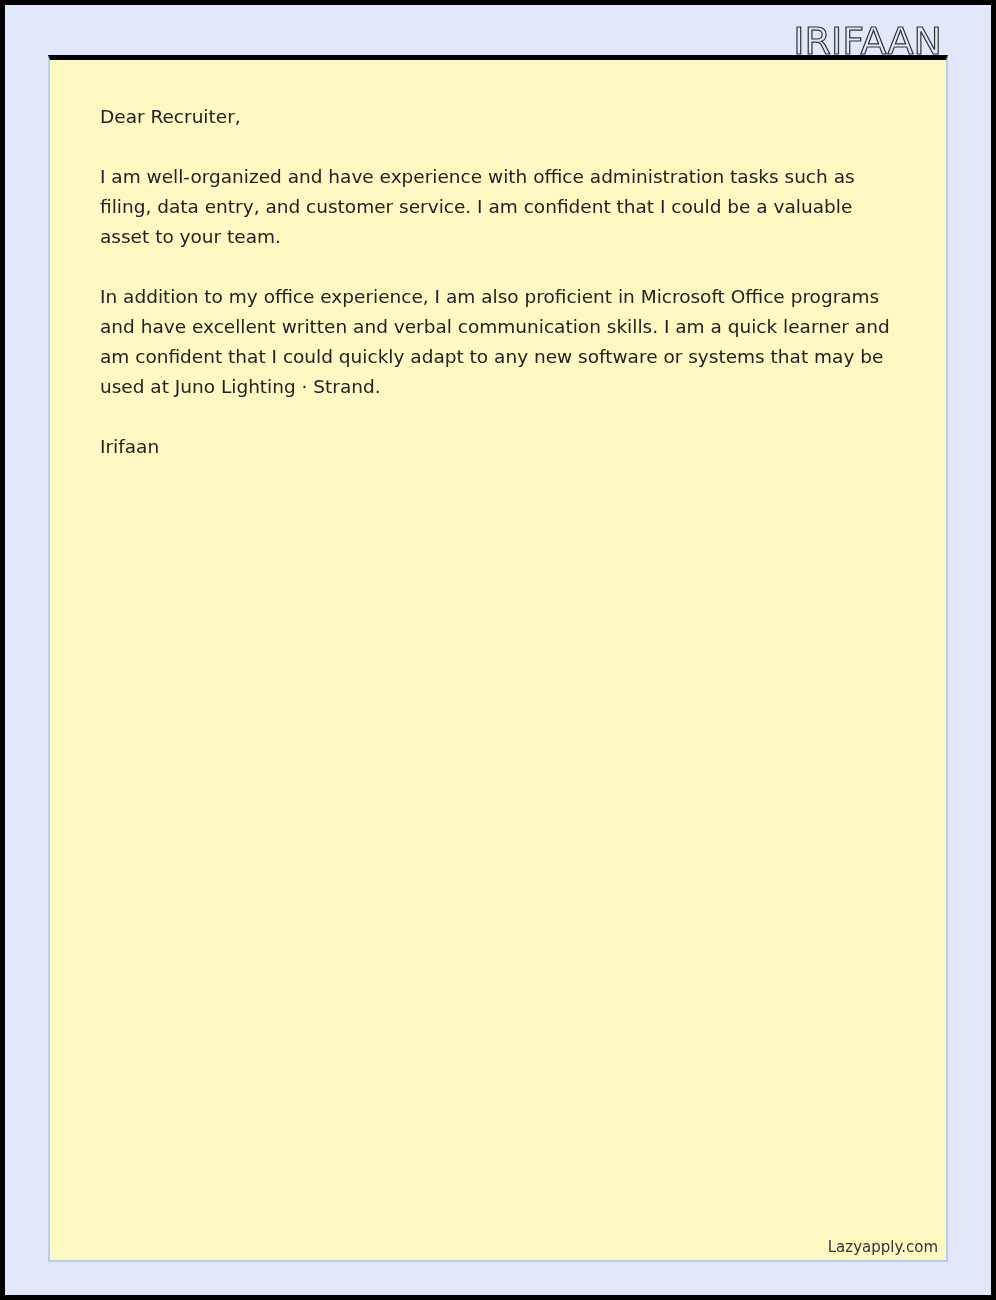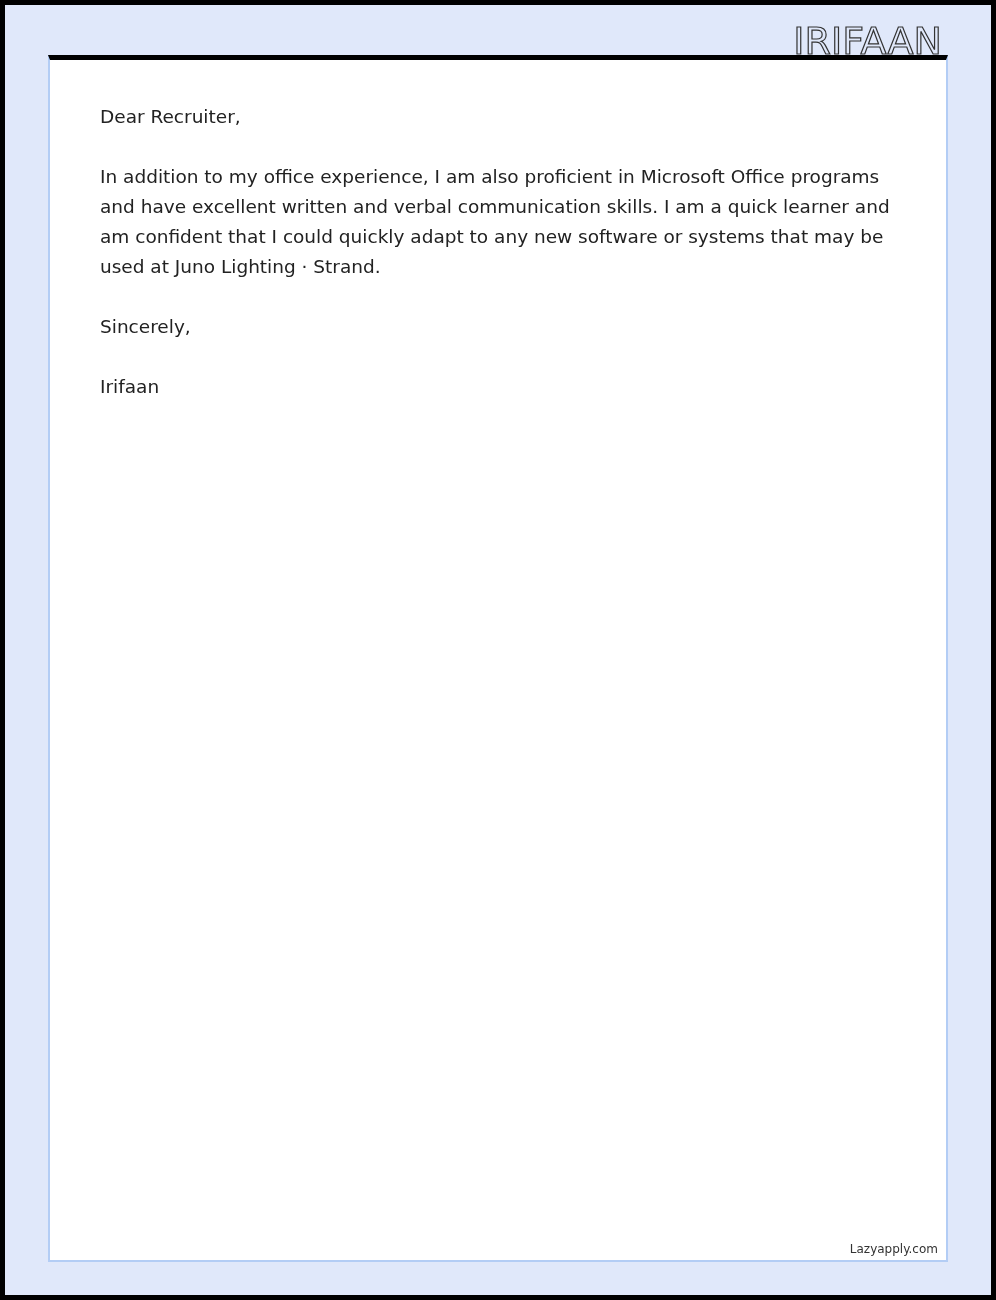--- a/index.html
+++ b/index.html
@@ -12,43 +12,43 @@
   .brand {
     position:absolute; right:49px; top:12px;
     font-family:"DejaVu Sans", sans-serif;
     font-size:38px; letter-spacing:0px; line-height:48px;
     color:#e0e8fa;
     -webkit-text-stroke:1.2px #333;
   }
   .card {
     position:absolute; left:43px; top:50px;
     width:900px; height:1207px; box-sizing:border-box;
-    background:#ffffff;
+    background:#fef9c3;
     border:2px solid #b3cdf5;
     border-top:5px solid #000;
     padding-left:12px;
   }
   .letter {
     position:absolute; left:50px; top:42px; width:800px;
     font-size:18.5px; line-height:30px; color:#222;
   }
   .letter p { margin:0 0 30px 0; }
   .letter p.sign { margin:0 0 10px 0; }
   .date { color:#2a8be8; }
   .footer {
     position:absolute; right:8px; bottom:4px;
-    font-size:12px; color:#333;
+    font-size:15px; color:#333;
   }
 </style>
 </head>
 <body>
 
 <div class="brand">IRIFAAN</div>
 
 <div class="card">
   <div class="letter">
     <p>Dear Recruiter,</p>
+    <p>I am well-organized and have experience with office administration tasks such as filing, data entry, and customer service. I am confident that I could be a valuable asset to your team.</p>
     <p>In addition to my office experience, I am also proficient in Microsoft Office programs and have excellent written and verbal communication skills. I am a quick learner and am confident that I could quickly adapt to any new software or systems that may be used at Juno Lighting · Strand.</p>
-    <p>Sincerely,</p>
     <p class="sign">Irifaan</p>
   </div>
   <div class="footer">Lazyapply.com</div>
 </div>
 
 </body></html>

